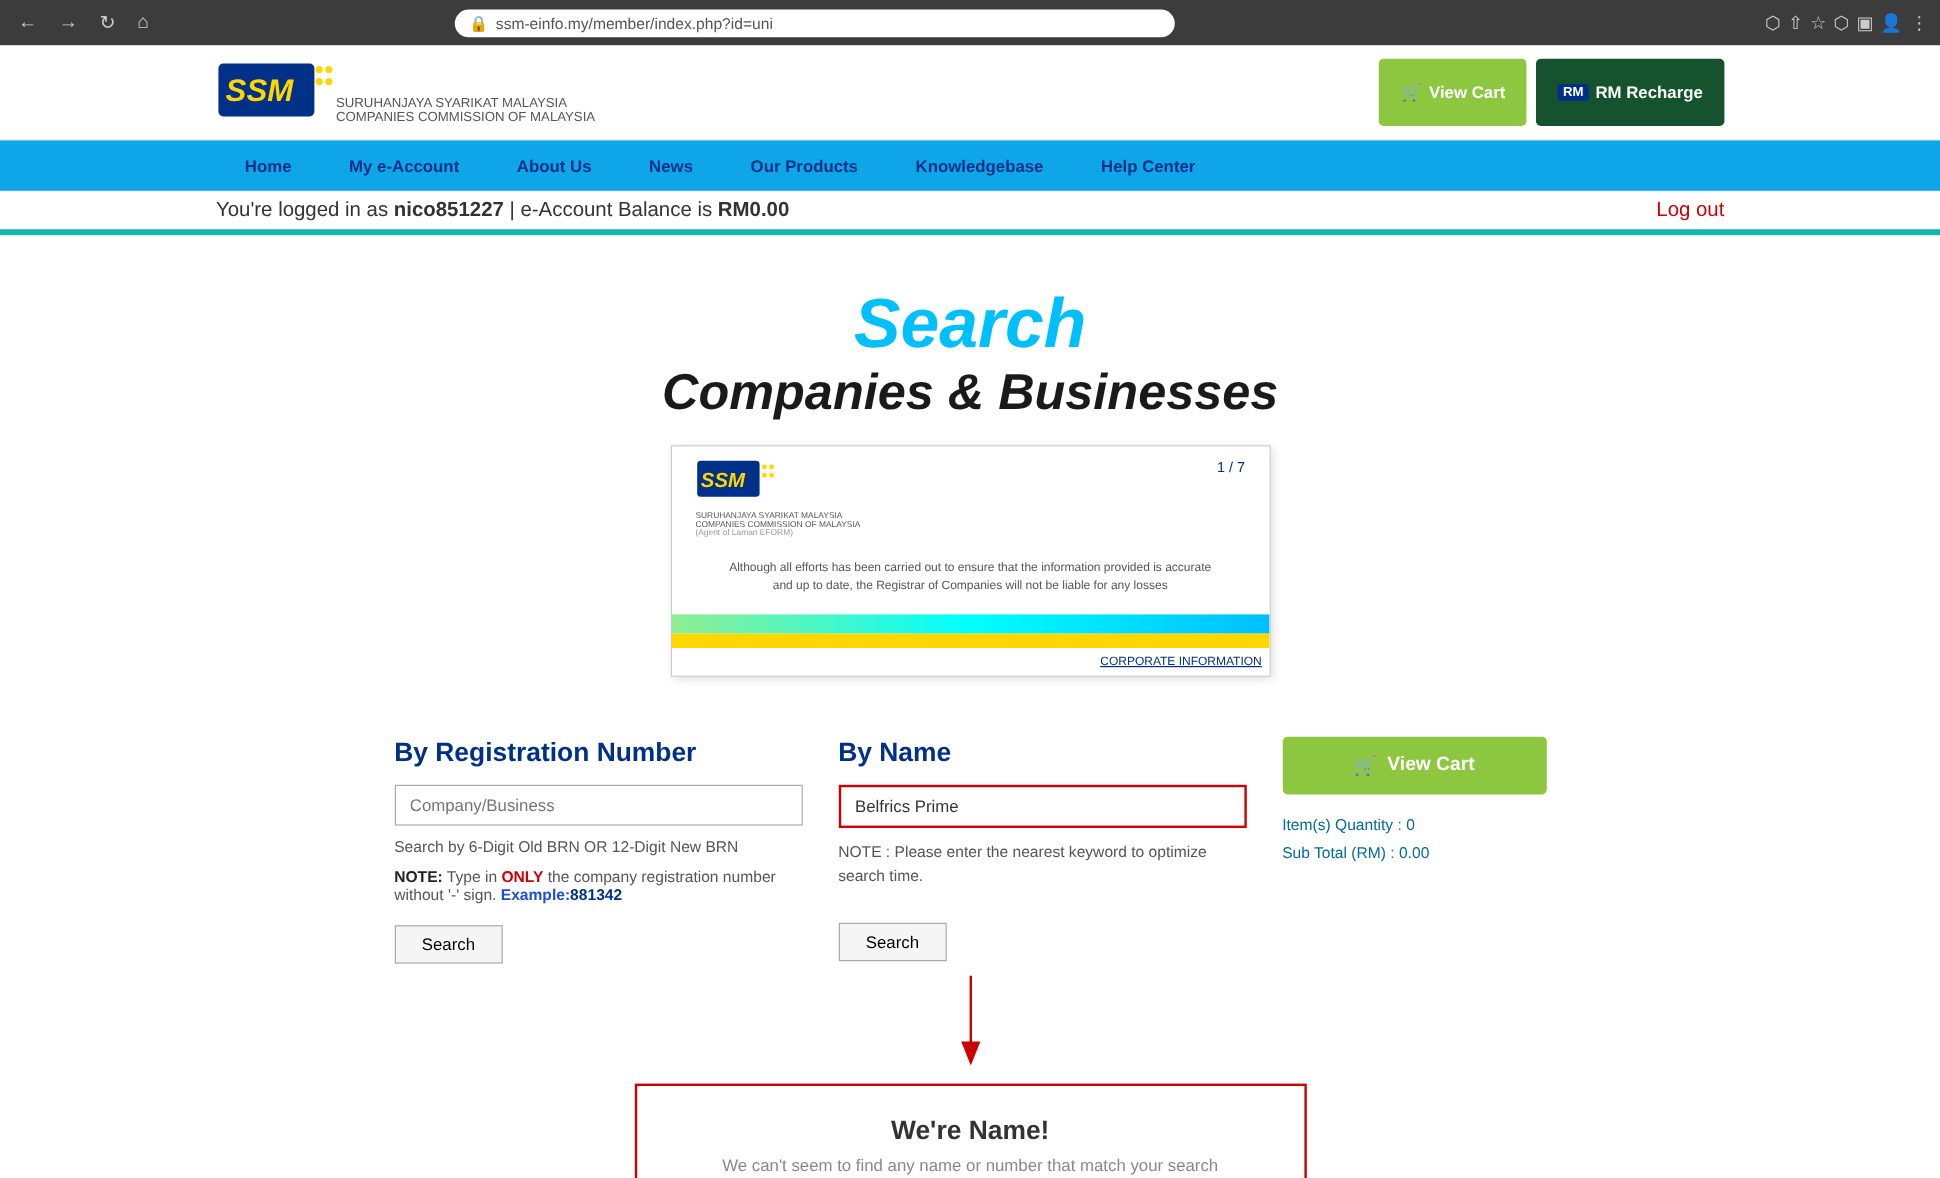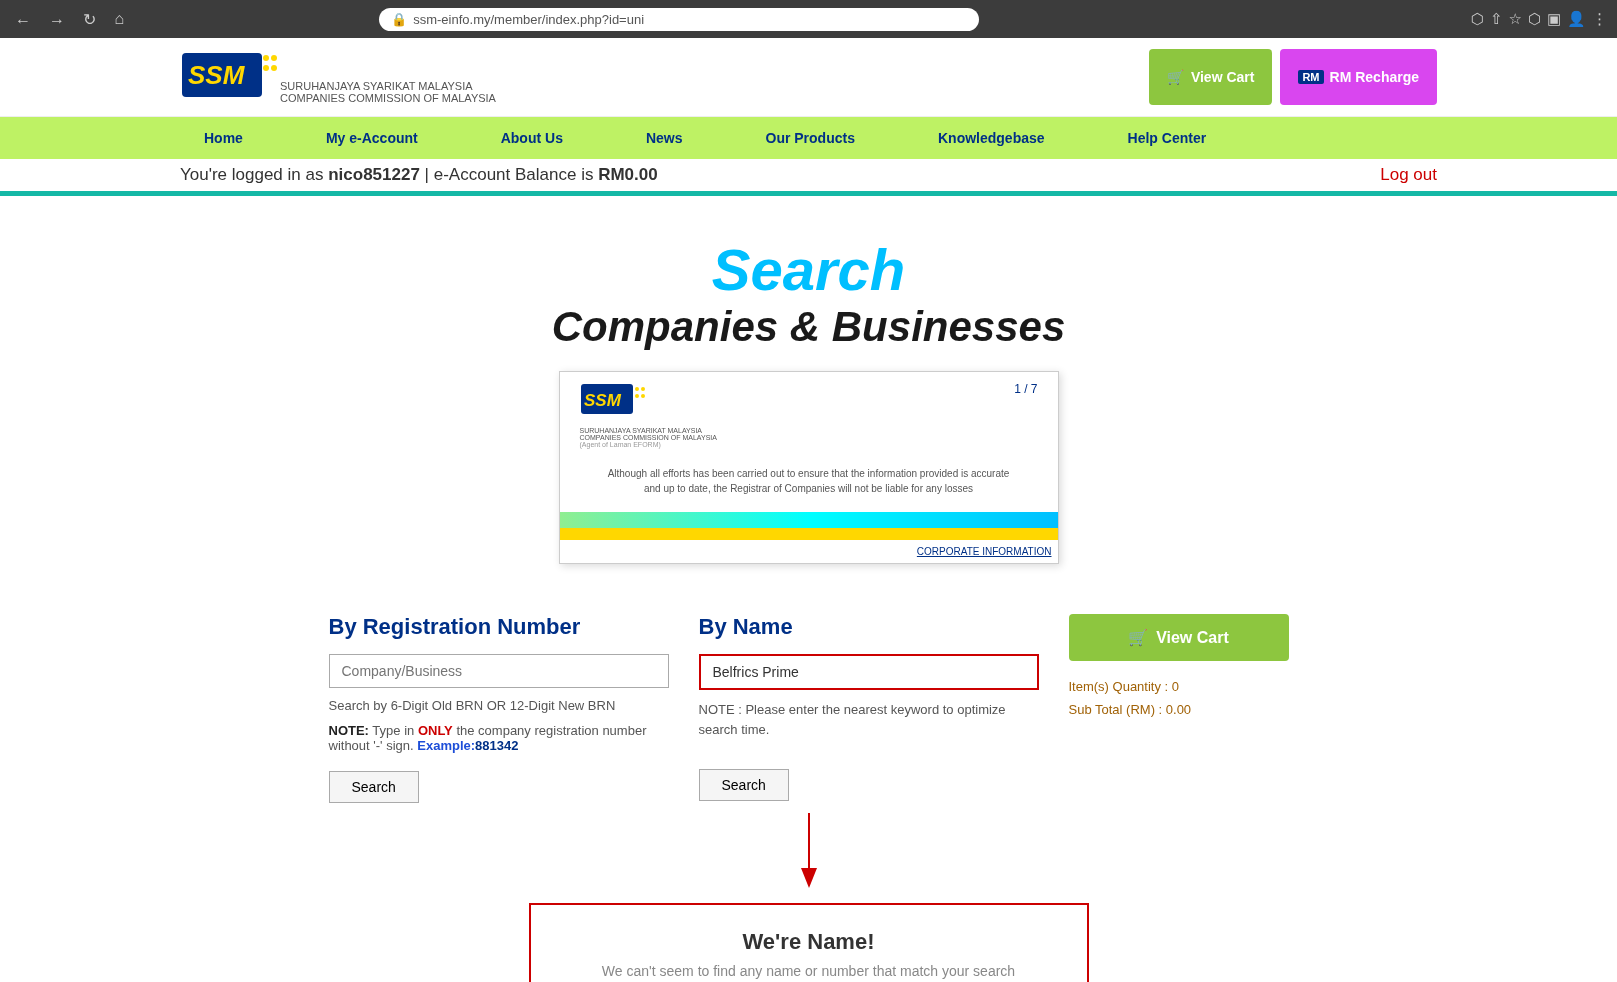--- a/index.html
+++ b/index.html
@@ -59,42 +59,41 @@
       padding: 8px 18px;
       border-radius: 4px;
       cursor: pointer;
       font-size: 14px;
       font-weight: bold;
       display: flex;
       align-items: center;
       gap: 6px;
     }
     .btn-recharge {
-      background: #d946ef;
+      background: #14532d;
       color: #fff;
       border: none;
       padding: 20px 18px;
       border-radius: 4px;
       cursor: pointer;
       font-size: 14px;
       font-weight: bold;
       display: flex;
       align-items: center;
       gap: 6px;
       justify-content: flex-end;
     }
 
     
     .site-nav {
-      background: #bef264;
+      background: #0ea5e9;
       padding: 0 180px;
       display: flex;
       align-items: flex-start;
       height: 42px;
-      gap: 35px;
     }
     .site-nav a {
       color: #003087;
       text-decoration: none;
       font-weight: bold;
       font-size: 14px;
       padding: 0 24px;
       height: 42px;
       display: flex;
       align-items: center;
@@ -232,21 +231,21 @@
       cursor: pointer;
       font-size: 16px;
       font-weight: bold;
       display: flex;
       align-items: center;
       gap: 8px;
       width: 100%;
       justify-content: center;
       margin-bottom: 14px;
     }
-    .cart-info { font-size: 13px; color: #a16207; line-height: 1.8; }
+    .cart-info { font-size: 13px; color: #0369a1; line-height: 1.8; }
 
     
     .error-box {
       border: 2px solid #cc0000;
       max-width: 560px;
       margin: 0 auto 40px;
       padding: 24px 30px;
       text-align: center;
       background: #fff;
     }

